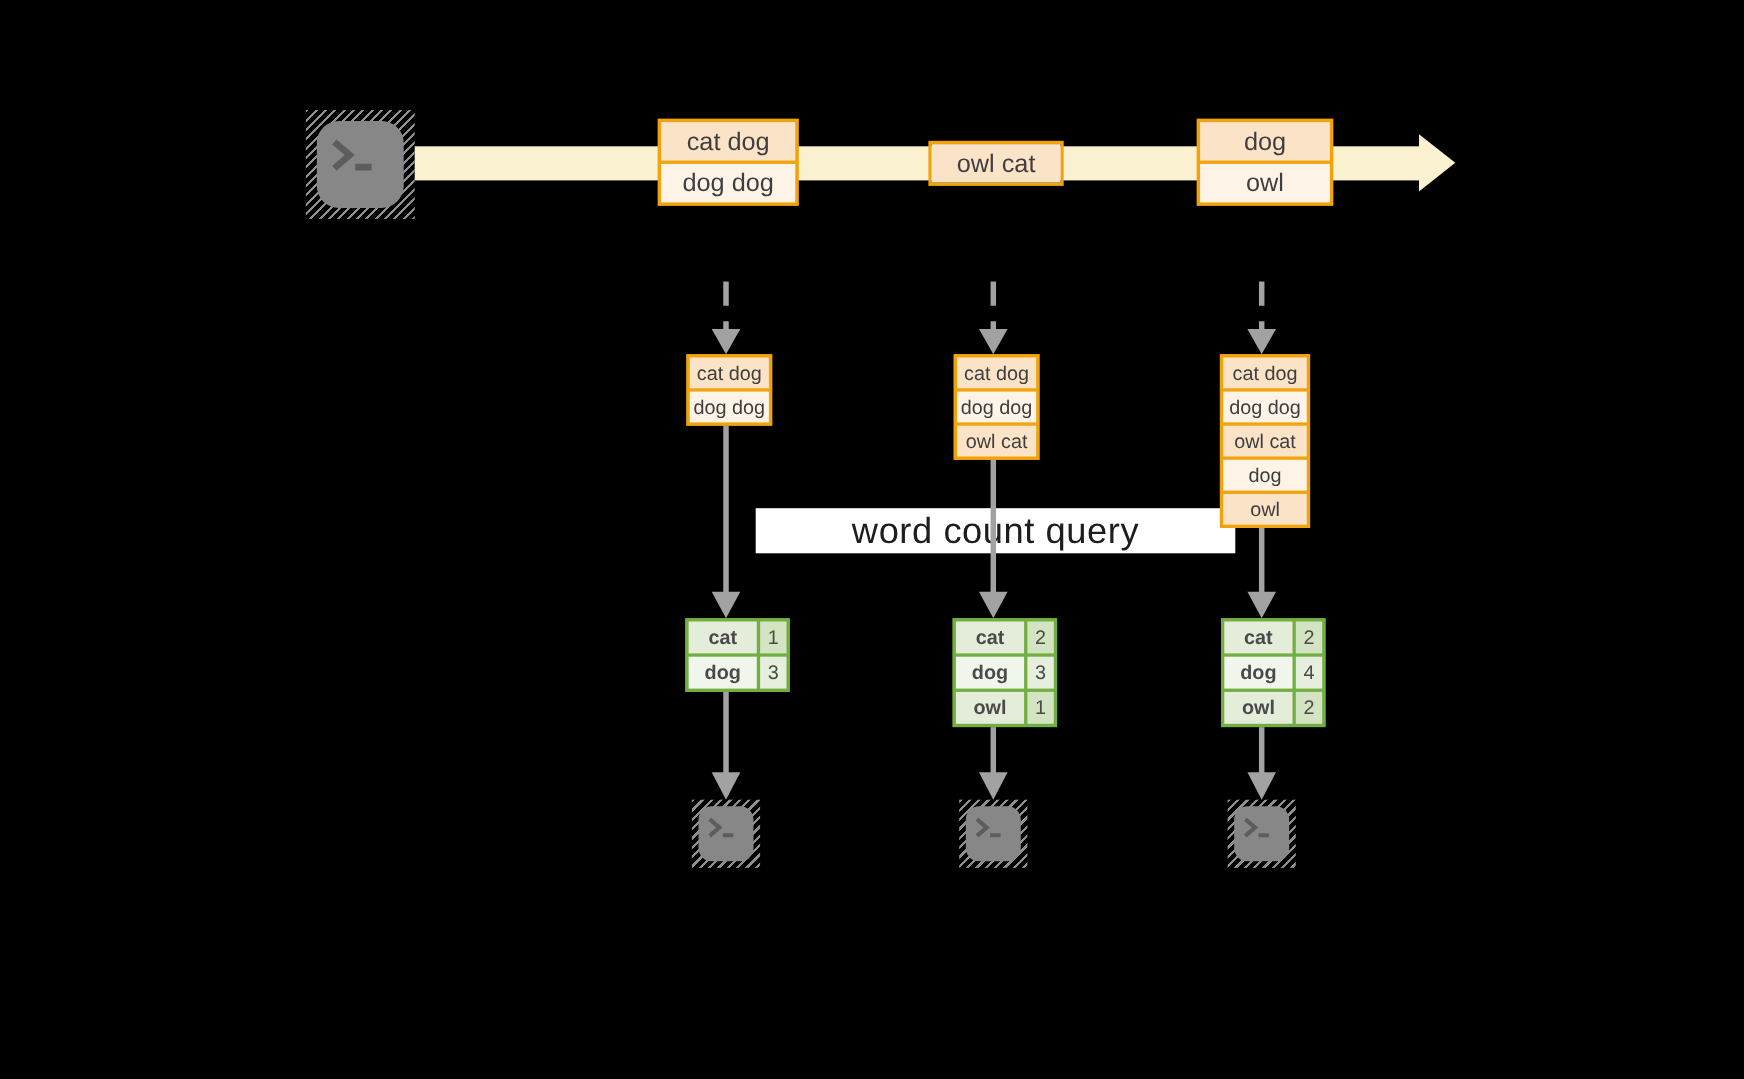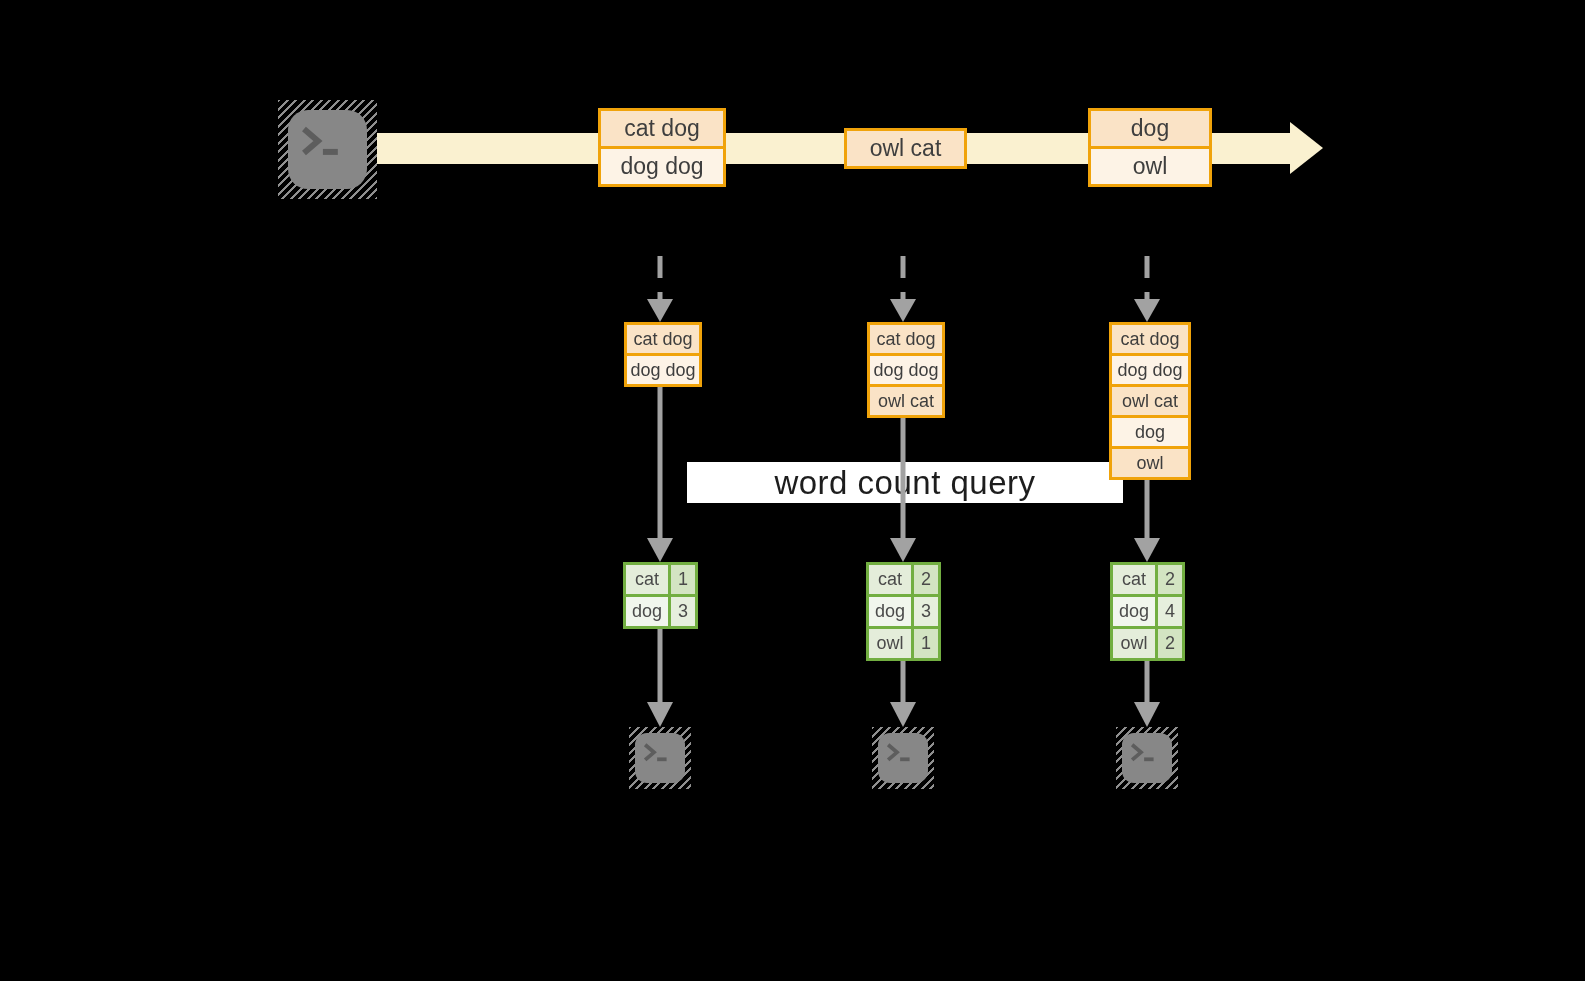--- a/index.html
+++ b/index.html
@@ -46,21 +46,21 @@
     position:absolute;border:3px solid var(--green,#72ae41);
     background:var(--green,#72ae41);z-index:4;top:562px;
   }
   .ct-1{left:623px;} .ct-2{left:866px;} .ct-3{left:1110px;}
   .trow{display:flex;}
   .trow + .trow{margin-top:3px;}
   .cell{
     display:flex;align-items:center;justify-content:center;
     height:29px;font-size:18px;color:#4a4a4a;
   }
-  .cell.word{width:42px;}
+  .cell.word{width:62px;font-weight:bold;}
   .cell.count{width:24px;margin-left:3px;}
   .trow.odd  .word{background:var(--gW1,#e4edda);}
   .trow.odd  .count{background:var(--gC1,#d3e4c2);}
   .trow.even .word{background:var(--gW2,#f1f6ed);}
   .trow.even .count{background:var(--gC2,#e6efdd);}
   
   .terminal{position:absolute;z-index:4;}
   .t-hatch{
     position:absolute;inset:0;
     background:repeating-linear-gradient(135deg,#8f8f8f 0 2px,transparent 2px 6px);

